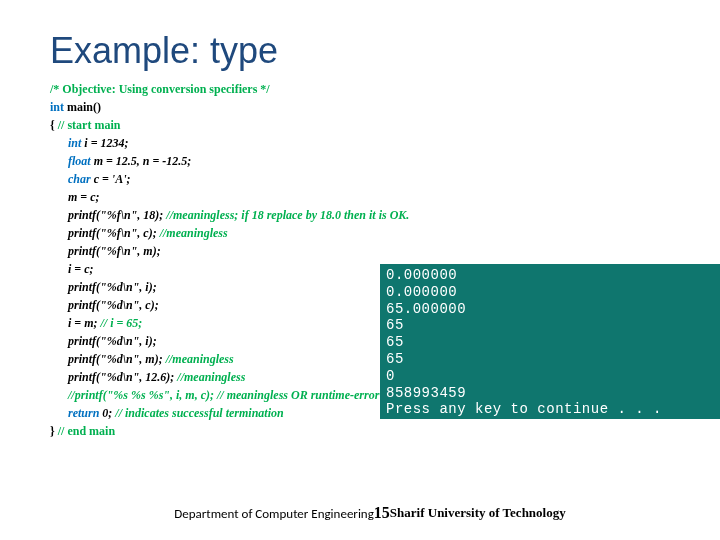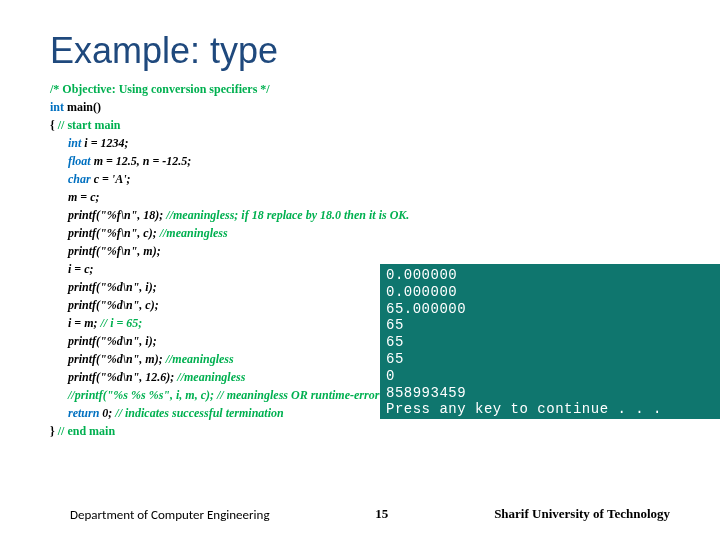--- a/index.html
+++ b/index.html
@@ -54,30 +54,30 @@
   }
   .console div { white-space: pre; }
 
   .footer {
     position: absolute;
     bottom: 18px;
     left: 0;
     width: 100%;
     display: flex;
     align-items: center;
-    justify-content: space-between;
+    justify-content: center;
     padding: 0 50px 0 70px;
     font-size: 13px;
   }
   .footer-left {
     font-family: Calibri, Arial, sans-serif;
   }
   .footer-center {
     font-family: "Times New Roman", serif;
-    font-size: 13px;
+    font-size: 16px;
     font-weight: bold;
   }
   .footer-right {
     font-family: Georgia, serif;
     font-weight: bold;
   }
 </style>
 </head>
 <body>
 

